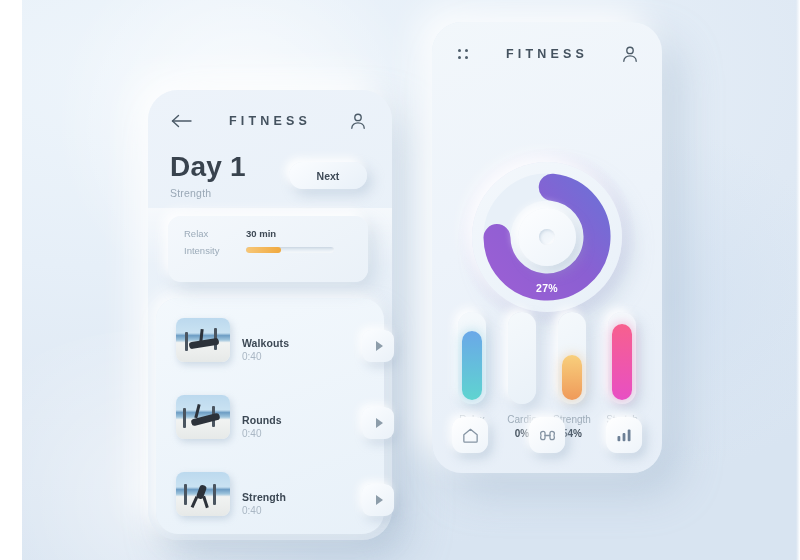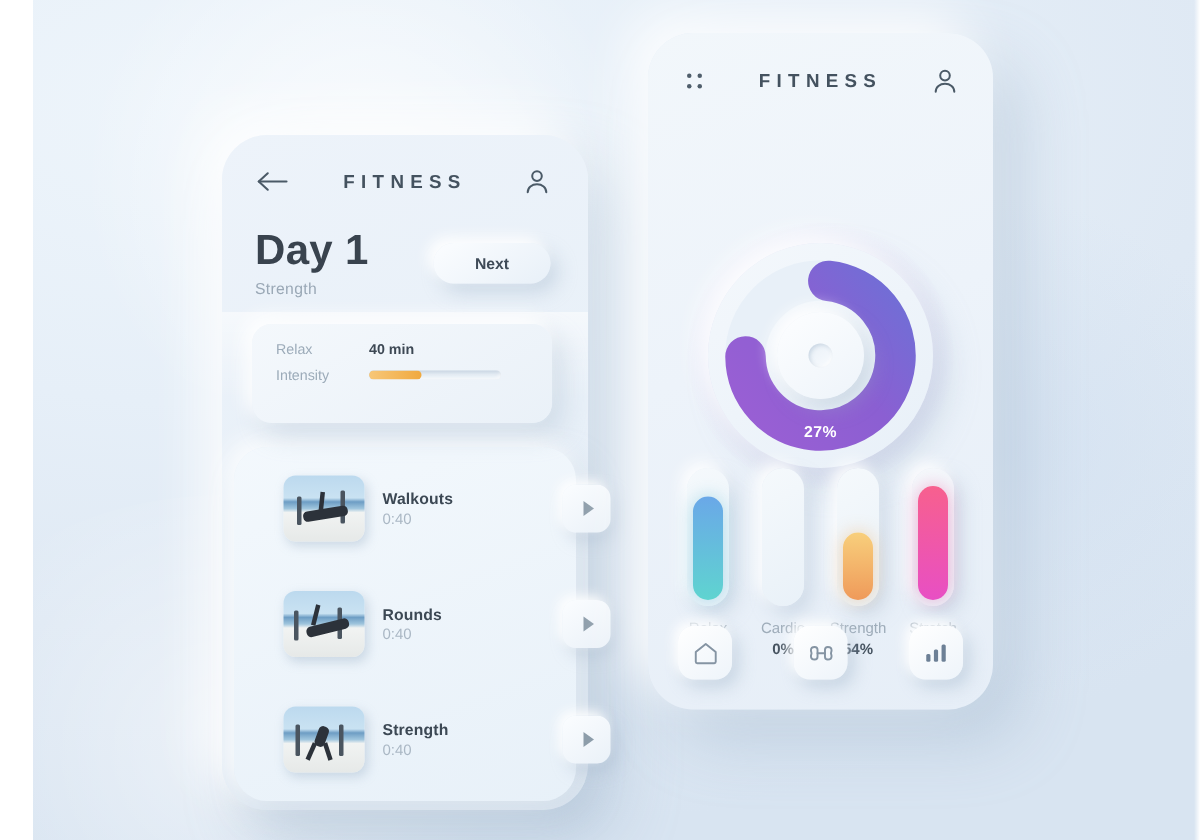--- a/index.html
+++ b/index.html
@@ -157,23 +157,23 @@
   #ex-panel {
     position:absolute; left:8px; top:208px;
     width:228px; height:236px;
     border-radius:22px;
     background:linear-gradient(160deg, rgba(244,249,253,.92), rgba(232,241,249,.92));
     box-shadow:
       -6px -6px 16px rgba(255,255,255,.8),
       8px 10px 24px rgba(157,178,200,.28);
   }
   .ex-row {
-    position:absolute; left:33px;
+    position:absolute; left:20px;
     width:190px; height:46px;
-    display:flex; align-items:center;
+    display:flex; align-items:flex-end;
   }
   .ex-thumb {
     width:54px; height:44px; flex:none;
     border-radius:8px;
     position:relative;
     overflow:hidden;
     background:linear-gradient(180deg,#bcd9ee 0%, #c9e2f2 34%, #6d9dc4 40%, #9fc5dd 50%, #f1f3f2 56%, #e6e9e8 100%);
     box-shadow:2px 3px 7px rgba(150,172,195,.4);
   }
   .ex-fig { position:absolute; }
@@ -363,21 +363,21 @@
     <div id="day-block">
       <div id="day-title">Day 1</div>
       <div id="day-sub">Strength</div>
     </div>
 
     <div id="next-btn">Next</div>
 
     <div id="stats-card">
       <div class="stat-row">
         <div class="stat-key">Relax</div>
-        <div class="stat-val">40 min</div>
+        <div class="stat-val">30 min</div>
       </div>
       <div class="stat-row">
         <div class="stat-key">Intensity</div>
         <div id="intensity-track">
           <div id="intensity-fill"></div>
         </div>
       </div>
     </div>
 
     <div id="ex-panel">

